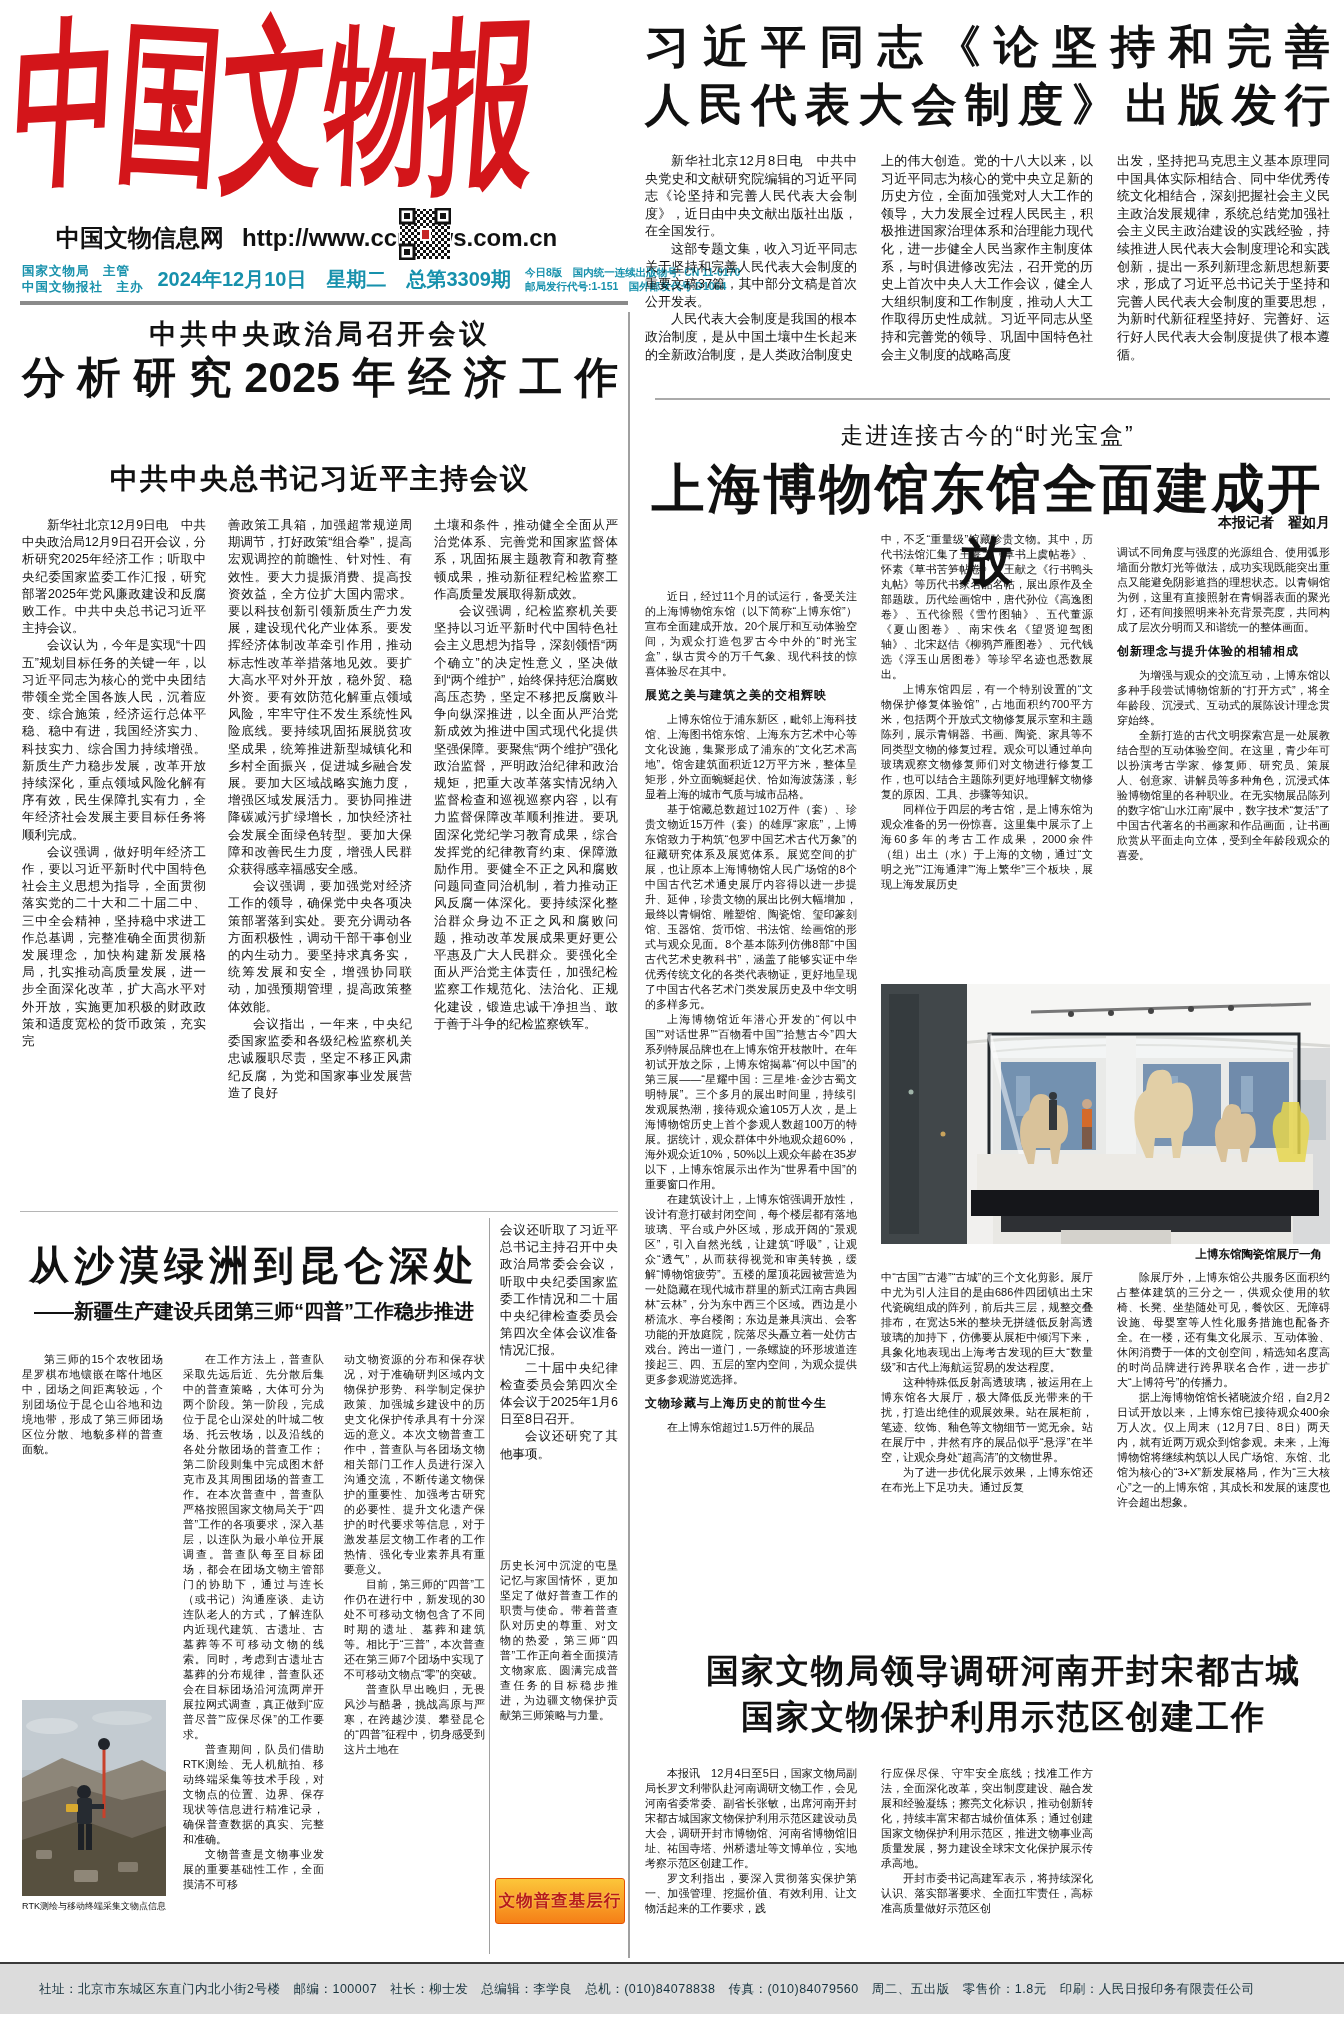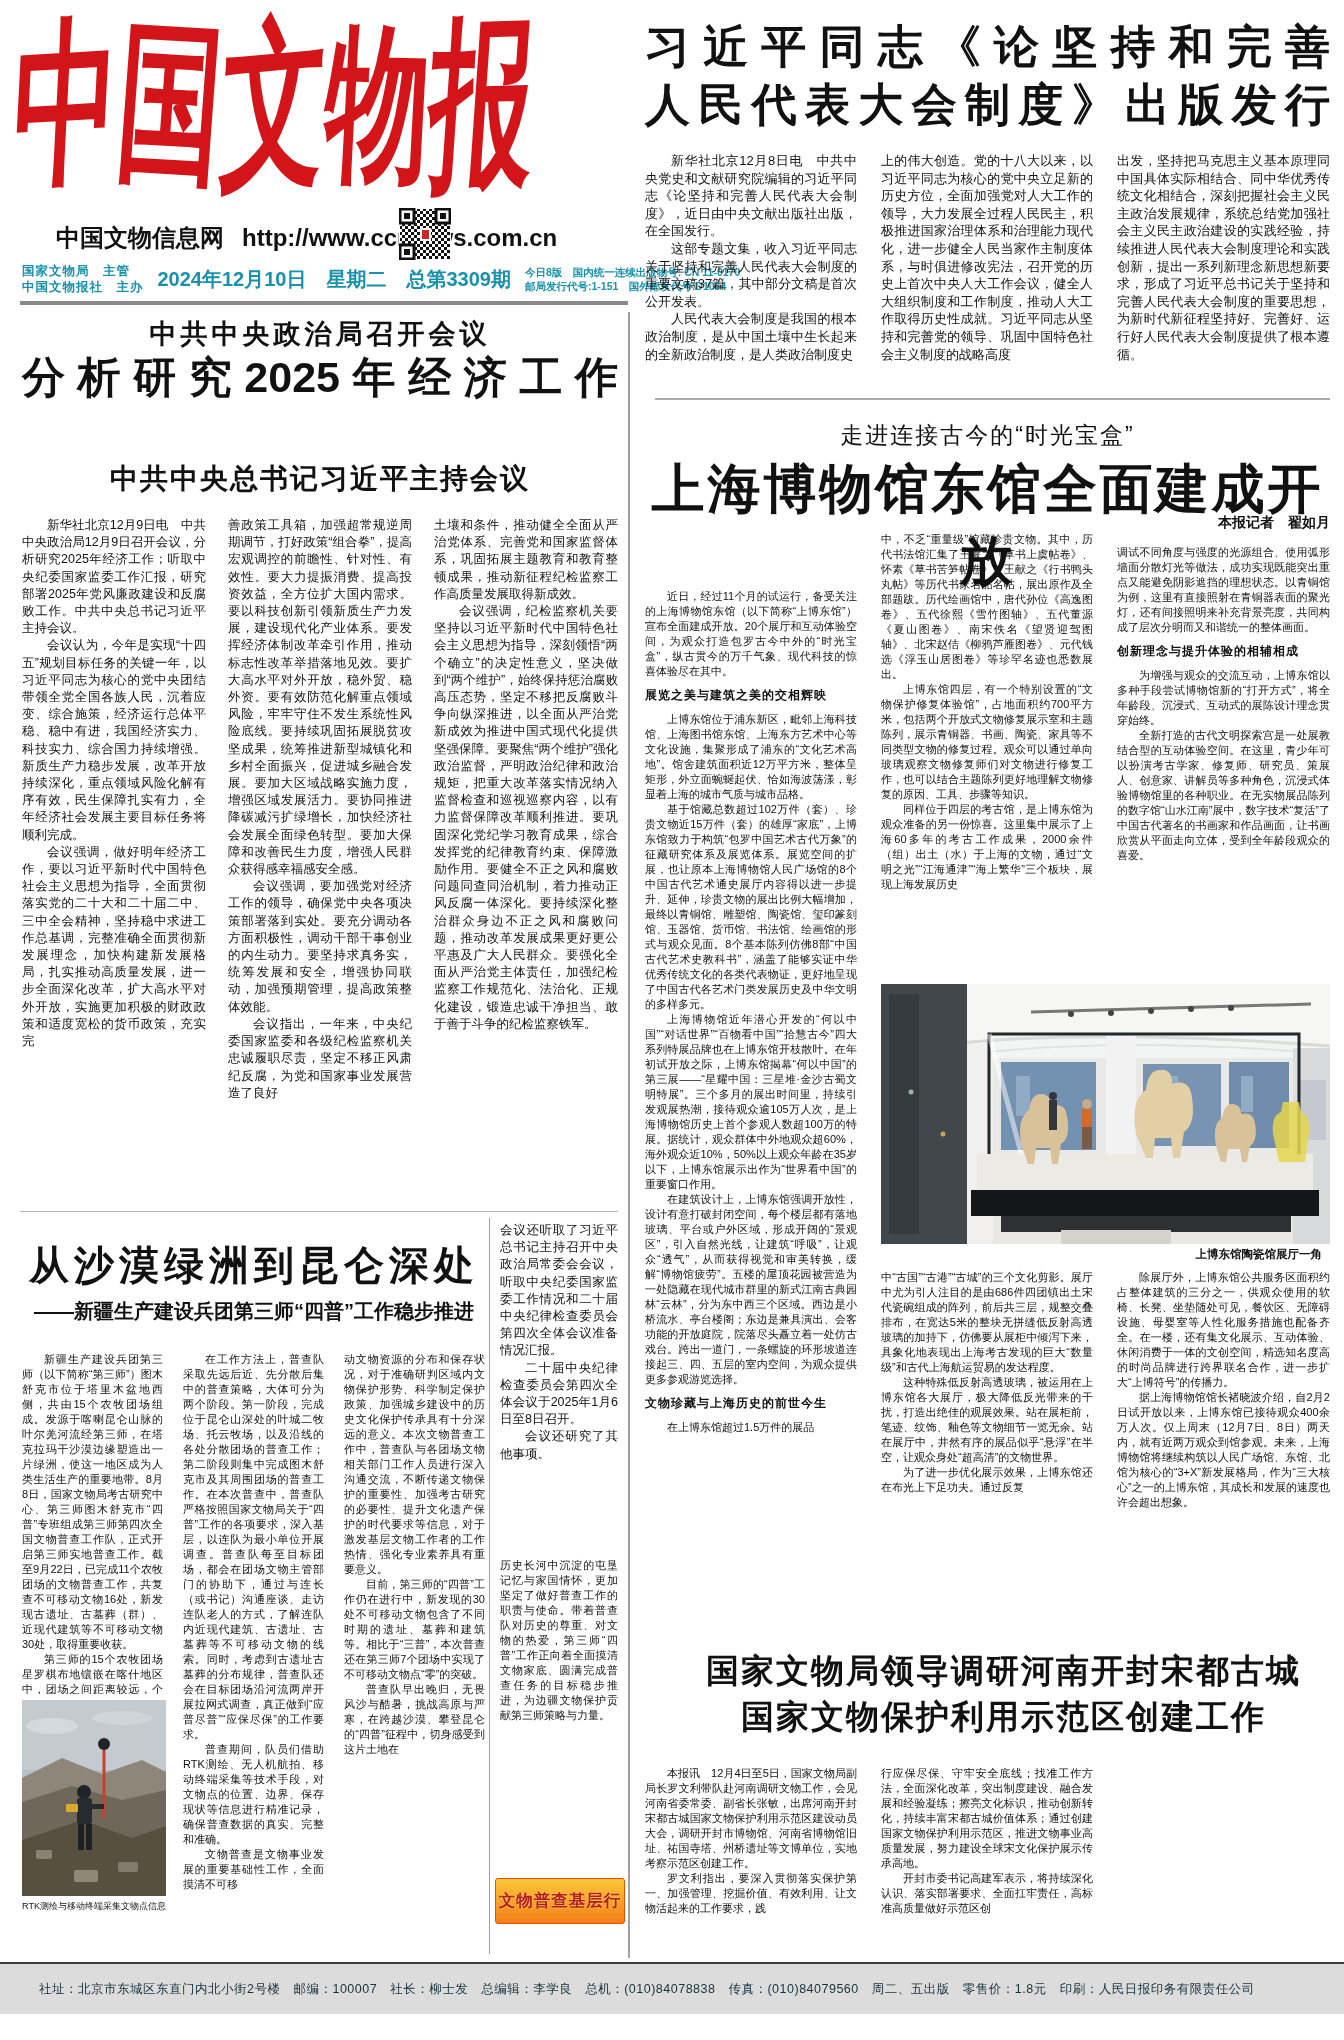--- a/index.html
+++ b/index.html
@@ -215,21 +215,20 @@
     <p class="p">为了进一步优化展示效果，上博东馆还在布光上下足功夫。通过反复</p>
   </div>
   <div class="abs col f11" style="left:1117px;top:1270px;width:213px;height:346px;">
     <p class="p">除展厅外，上博东馆公共服务区面积约占整体建筑的三分之一，供观众使用的软椅、长凳、坐垫随处可见，餐饮区、无障碍设施、母婴室等人性化服务措施也配备齐全。在一楼，还有集文化展示、互动体验、休闲消费于一体的文创空间，精选知名度高的时尚品牌进行跨界联名合作，进一步扩大“上博符号”的传播力。</p>
     <p class="p">据上海博物馆馆长褚晓波介绍，自2月2日试开放以来，上博东馆已接待观众400余万人次。仅上周末（12月7日、8日）两天内，就有近两万观众到馆参观。未来，上海博物馆将继续构筑以人民广场馆、东馆、北馆为核心的“3+X”新发展格局，作为“三大核心”之一的上博东馆，其成长和发展的速度也许会超出想象。</p>
   </div>
 
   <div class="abs center-head" style="left:20px;top:1238px;width:468px;font-size:40px;letter-spacing:5px;font-family:'DejaVu Serif','Liberation Serif',serif;">从沙漠绿洲到昆仑深处</div>
   <div class="abs" style="left:20px;top:1298px;width:468px;font-size:20px;font-weight:bold;text-align:center;">——新疆生产建设兵团第三师“四普”工作稳步推进</div>
   <div class="abs col f11" style="left:22px;top:1352px;width:141px;height:342px;">
-    <p class="p">新疆生产建设兵团第三师（以下简称“第三师”）图木舒克市位于塔里木盆地西侧，共由15个农牧团场组成。发源于喀喇昆仑山脉的叶尔羌河流经第三师，在塔克拉玛干沙漠边缘塑造出一片绿洲，使这一地区成为人类生活生产的重要地带。8月8日，国家文物局考古研究中心、第三师图木舒克市“四普”专班组成第三师第四次全国文物普查工作队，正式开启第三师实地普查工作。截至9月22日，已完成11个农牧团场的文物普查工作，共复查不可移动文物16处，新发现古遗址、古墓葬（群）、近现代建筑等不可移动文物30处，取得重要收获。</p>
     <p class="p">第三师的15个农牧团场星罗棋布地镶嵌在喀什地区中，团场之间距离较远，个别团场位于昆仑山谷地和边境地带，形成了第三师团场区位分散、地貌多样的普查面貌。</p>
   </div>
   <div class="abs col f11" style="left:183px;top:1352px;width:141px;height:600px;">
     <p class="p">在工作方法上，普查队采取先远后近、先分散后集中的普查策略，大体可分为两个阶段。第一阶段，完成位于昆仑山深处的叶城二牧场、托云牧场，以及沿线的各处分散团场的普查工作；第二阶段则集中完成图木舒克市及其周围团场的普查工作。在本次普查中，普查队严格按照国家文物局关于“四普”工作的各项要求，深入基层，以连队为最小单位开展调查。普查队每至目标团场，都会在团场文物主管部门的协助下，通过与连长（或书记）沟通座谈、走访连队老人的方式，了解连队内近现代建筑、古遗址、古墓葬等不可移动文物的线索。同时，考虑到古遗址古墓葬的分布规律，普查队还会在目标团场沿河流两岸开展拉网式调查，真正做到“应普尽普”“应保尽保”的工作要求。</p>
     <p class="p">普查期间，队员们借助RTK测绘、无人机航拍、移动终端采集等技术手段，对文物点的位置、边界、保存现状等信息进行精准记录，确保普查数据的真实、完整和准确。</p>
     <p class="p">文物普查是文物事业发展的重要基础性工作，全面摸清不可移</p>
   </div>
   <div class="abs col f11" style="left:344px;top:1352px;width:141px;height:600px;">
     <p class="p cont">动文物资源的分布和保存状况，对于准确研判区域内文物保护形势、科学制定保护政策、加强城乡建设中的历史文化保护传承具有十分深远的意义。本次文物普查工作中，普查队与各团场文物相关部门工作人员进行深入沟通交流，不断传递文物保护的重要性、加强考古研究的必要性、提升文化遗产保护的时代要求等信息，对于激发基层文物工作者的工作热情、强化专业素养具有重要意义。</p>
     <p class="p">目前，第三师的“四普”工作仍在进行中，新发现的30处不可移动文物包含了不同时期的遗址、墓葬和建筑等。相比于“三普”，本次普查还在第三师7个团场中实现了不可移动文物点“零”的突破。</p>

